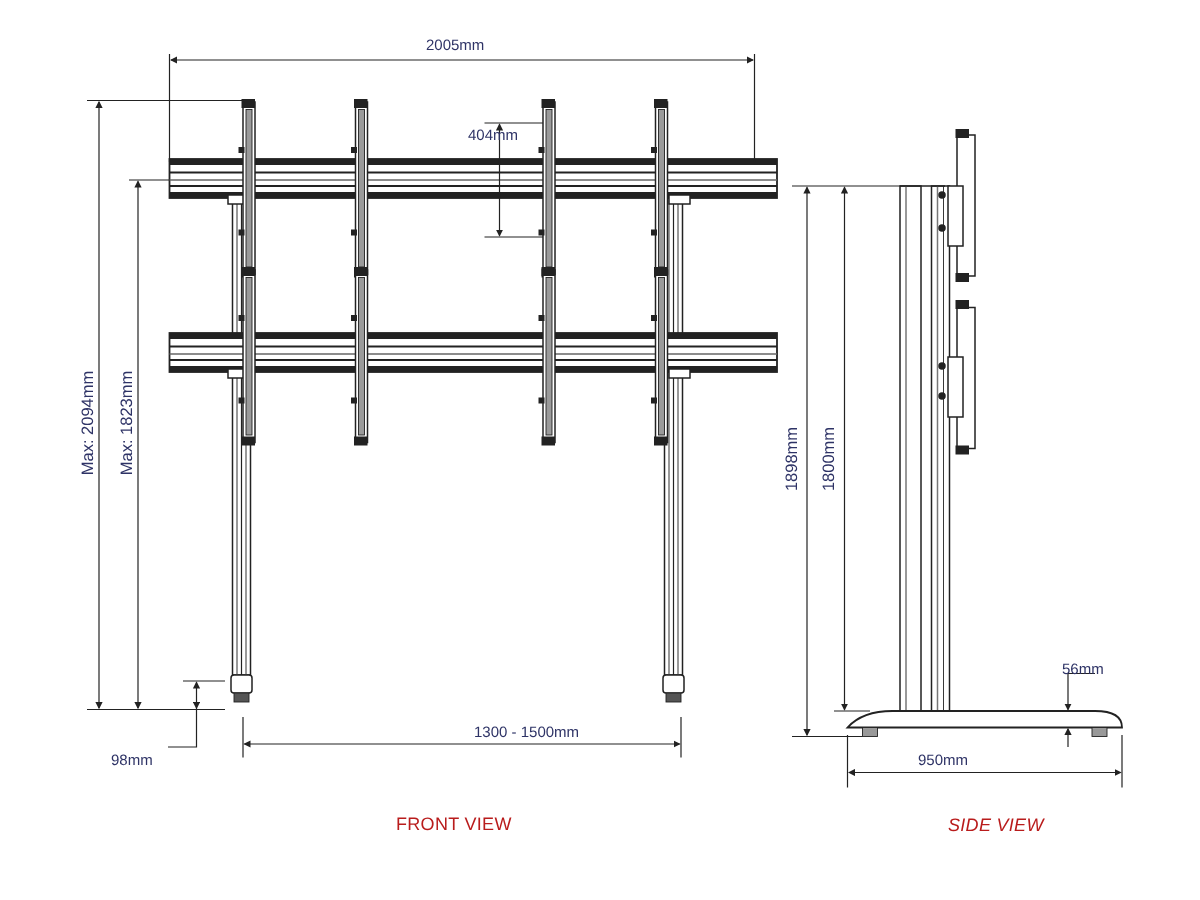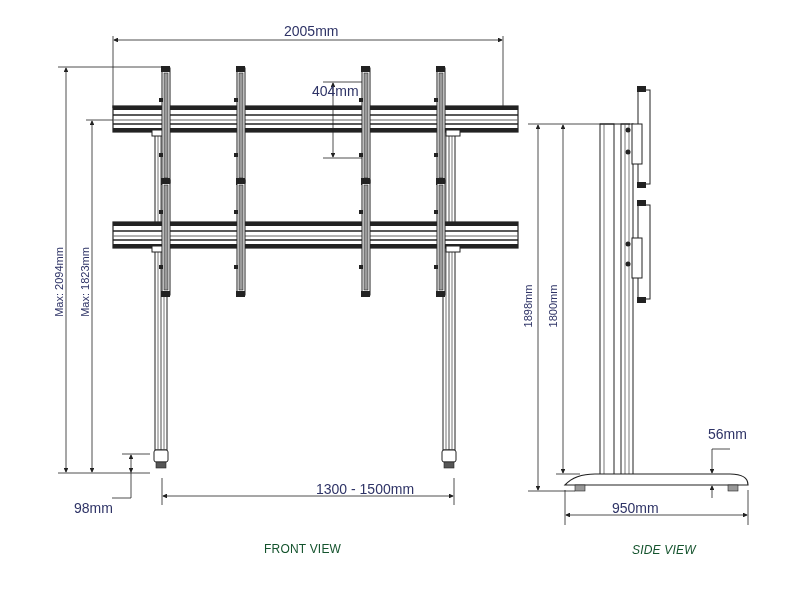--- a/index.html
+++ b/index.html
@@ -1,20 +1,20 @@
 <!DOCTYPE html>
 <html><head>
 <meta charset="utf-8">
 <style>
   html,body{margin:0;padding:0;background:#fff;}
   #root{position:relative;width:800px;height:600px;overflow:hidden;background:#fff;font-family:"Liberation Sans",sans-serif;}
   svg{position:absolute;left:0;top:0;}
-  .lbl{position:absolute;font-size:14px;color:#2e3366;white-space:nowrap;line-height:12px;}
+  .lbl{position:absolute;font-size:10px;color:#2e3366;white-space:nowrap;line-height:12px;}
   .vlbl{position:absolute;font-size:11px;color:#2e3366;white-space:nowrap;transform:rotate(-90deg);transform-origin:center center;line-height:12px;}
-  .view{position:absolute;font-size:12px;color:#14532d;letter-spacing:0.2px;white-space:nowrap;}
+  .view{position:absolute;font-size:12px;color:#b91c1c;letter-spacing:0.2px;white-space:nowrap;}
 </style>
 </head>
 <body>
 
 <div id="root">
 
 <svg width="800" height="600" viewBox="0 0 800 600">
   <defs>
     <marker id="arr" markerWidth="6" markerHeight="6" refX="5" refY="3" orient="auto-start-reverse">
       <path d="M0,0 L6,3 L0,6 Z" fill="#222"></path>
@@ -138,17 +138,17 @@
 <span class="lbl" style="left:284px;top:25px;">2005mm</span>
 <span class="lbl" style="left:312px;top:61px;margin-top:24px;">404mm</span>
 <span class="vlbl" style="left:24px;top:276px;width:70px;text-align:center;">Max: 2094mm</span>
 <span class="vlbl" style="left:50px;top:276px;width:70px;text-align:center;">Max: 1823mm</span>
 <span class="lbl" style="left:74px;top:502px;">98mm</span>
 <span class="lbl" style="left:268px;top:483px;margin-left:48px;">1300 - 1500mm</span>
 <span class="view" style="left:264px;top:542px;">FRONT VIEW</span>
 
 <span class="vlbl" style="left:503px;top:300px;width:50px;text-align:center;">1898mm</span>
 <span class="vlbl" style="left:528px;top:300px;width:50px;text-align:center;">1800mm</span>
-<span class="lbl" style="left:708px;top:428px;text-align:right;">56mm</span>
+<span class="lbl" style="left:708px;top:441px;text-align:right;">56mm</span>
 <span class="lbl" style="left:612px;top:502px;">950mm</span>
 <span class="view" style="left:632px;top:543px;font-style:italic;">SIDE VIEW</span>
 
 </div>
 
 </body></html>

